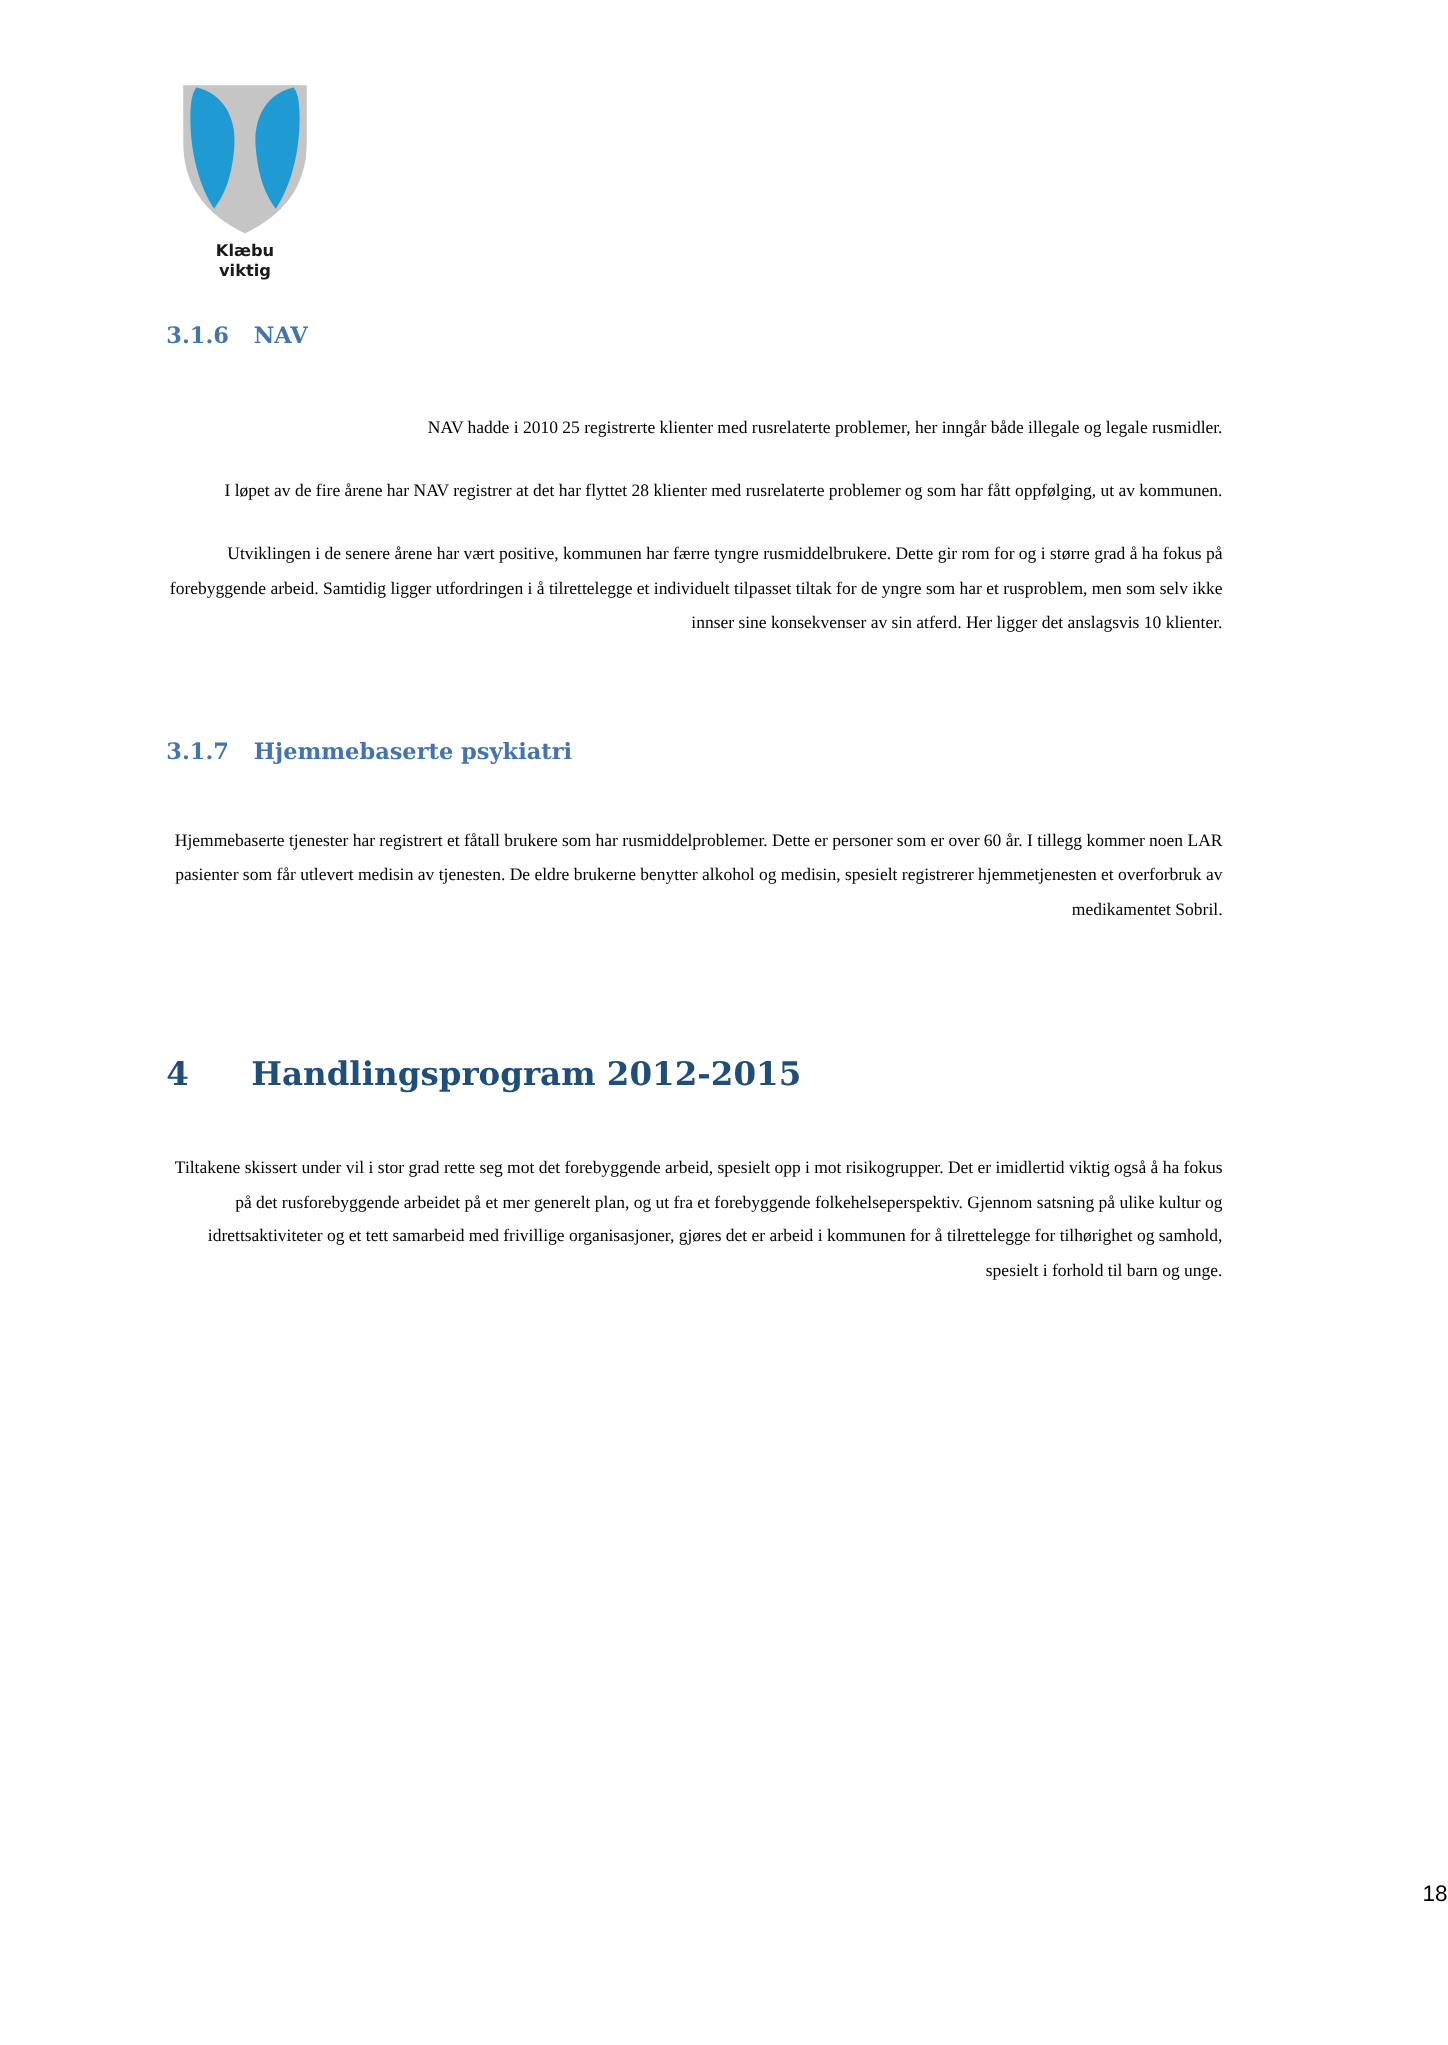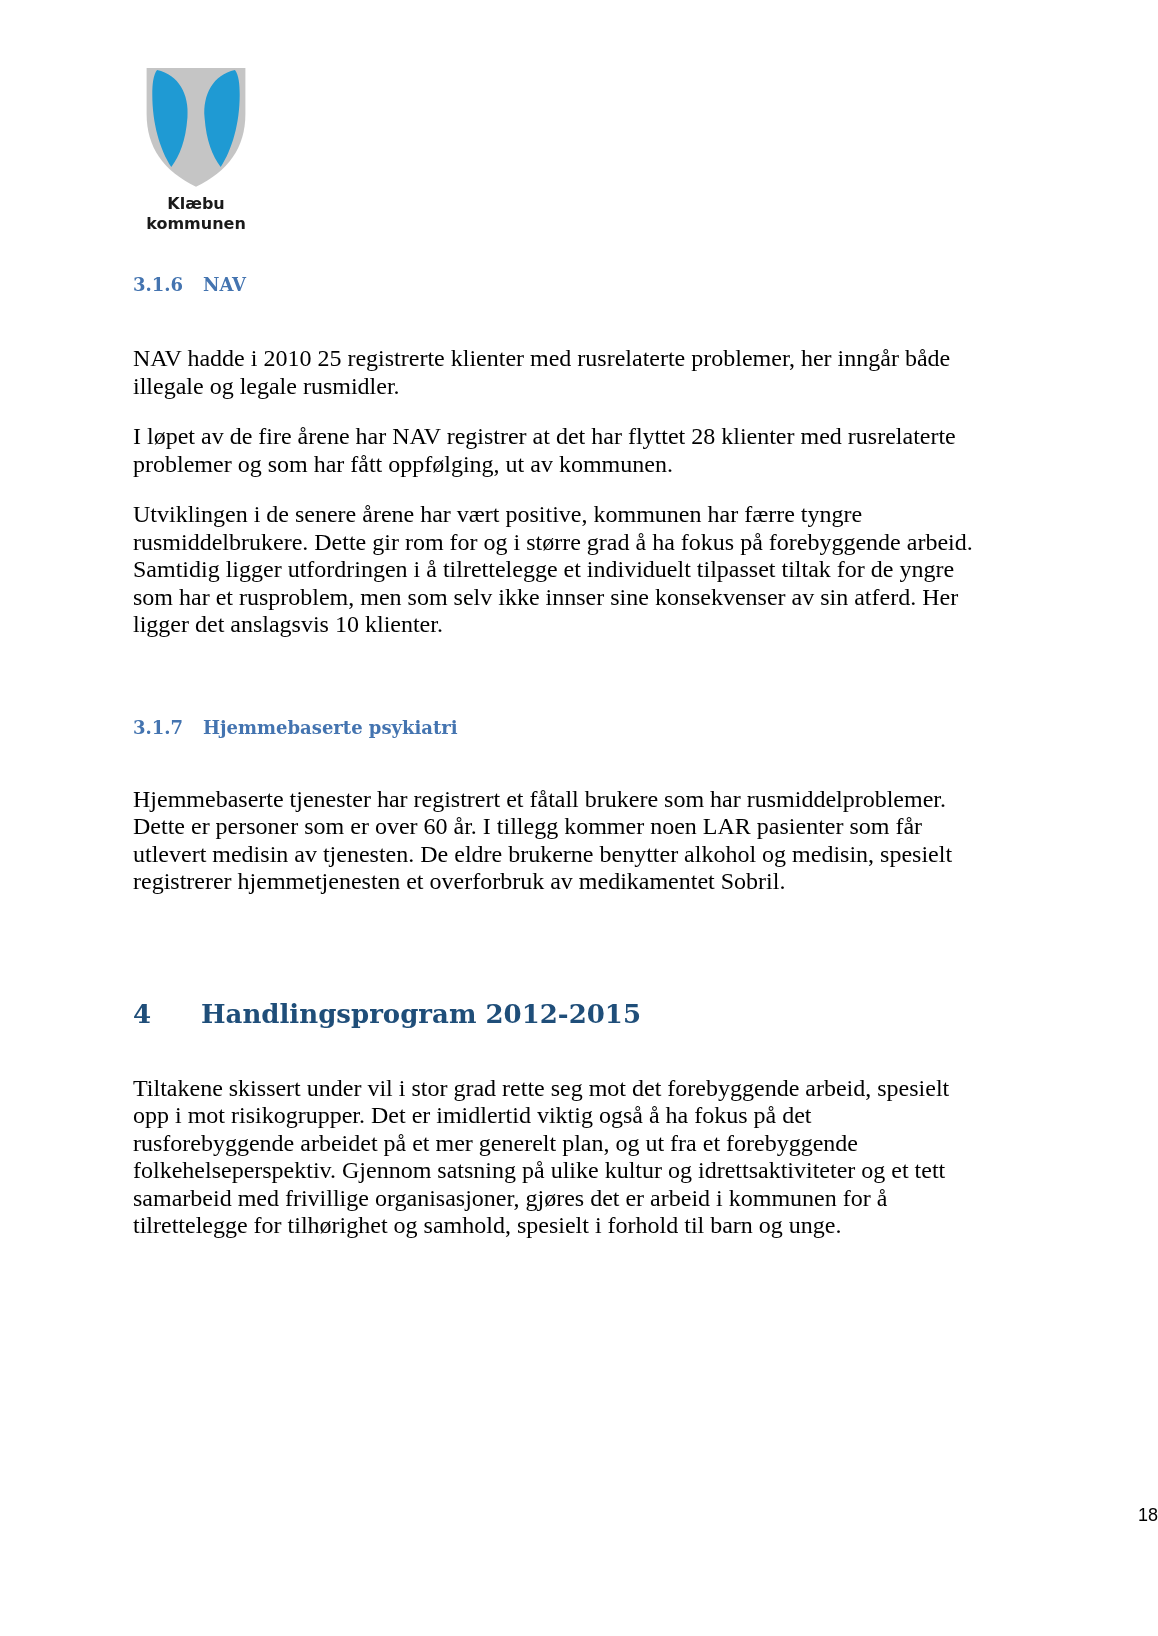--- a/index.html
+++ b/index.html
@@ -24,36 +24,36 @@
     text-align: center;
   }
   .logo svg {
     display: block;
     margin: 0 auto;
   }
   .logo-caption {
     margin-top: 4px;
     font-family: "DejaVu Sans", sans-serif;
     font-weight: bold;
-    font-size: 16px;
+    font-size: 13px;
     line-height: 1.25;
     color: #1a1a1a;
   }
   .content {
     position: absolute;
     left: 133px;
     top: 250px;
     width: 845px;
   }
   h2.sec {
     font-family: "DejaVu Serif", serif;
     font-weight: bold;
     font-size: 18px;
     color: #4474b0;
-    margin: 24px 0 50px 0;
+    margin: 8px 0 50px 0;
   }
   h2.sec .hnum {
     display: inline-block;
     width: 70px;
   }
   h2.sec2 {
     margin-top: 78px;
     margin-bottom: 48px;
   }
   h1.chap {
@@ -61,24 +61,24 @@
     font-weight: bold;
     font-size: 26px;
     color: #1F4E79;
     margin: 103px 0 46px 0;
   }
   h1.chap .hnum {
     display: inline-block;
     width: 68px;
   }
   p.body {
-    font-size: 24px;
+    font-size: 14px;
     line-height: 27.5px;
     margin: 0 0 23px 0;
-    text-align: left;
+    text-align: right;
   }
   .pagenum {
     position: absolute;
     left: 0;
     top: 1505px;
     width: 100%;
     text-align: right;
     font-family: "Liberation Sans", sans-serif;
     font-size: 18px;
     color: #000000;
@@ -93,21 +93,21 @@
     <svg width="114" height="126" viewBox="0 0 120 132">
 
       <path d="M8,4 L112,4 L112,52 C112,88 94,112 60,129 C26,112 8,88 8,52 Z" fill="#c5c5c5"></path>
 
       <path d="M19,6 C42,11 53,32 51,56 C49,81 43,96 34,108 C22,90 14,62 14,32 C14,21 15,11 19,6 Z" fill="#1f9ad3"></path>
 
       <path d="M101,6 C78,11 67,32 69,56 C71,81 77,96 86,108 C98,90 106,62 106,32 C106,21 105,11 101,6 Z" fill="#1f9ad3"></path>
     </svg>
     <div class="logo-caption">
       <div>Klæbu</div>
-      <div>kommunen</div>
+      <div>viktig</div>
     </div>
   </div>
 
   <div class="content">
 
     <h2 class="sec">
       <span class="hnum">3.1.6</span><span>NAV</span>
     </h2>
 
     <p class="body">NAV hadde i 2010 25 registrerte klienter med rusrelaterte problemer, her inngår både illegale og legale rusmidler.</p>

